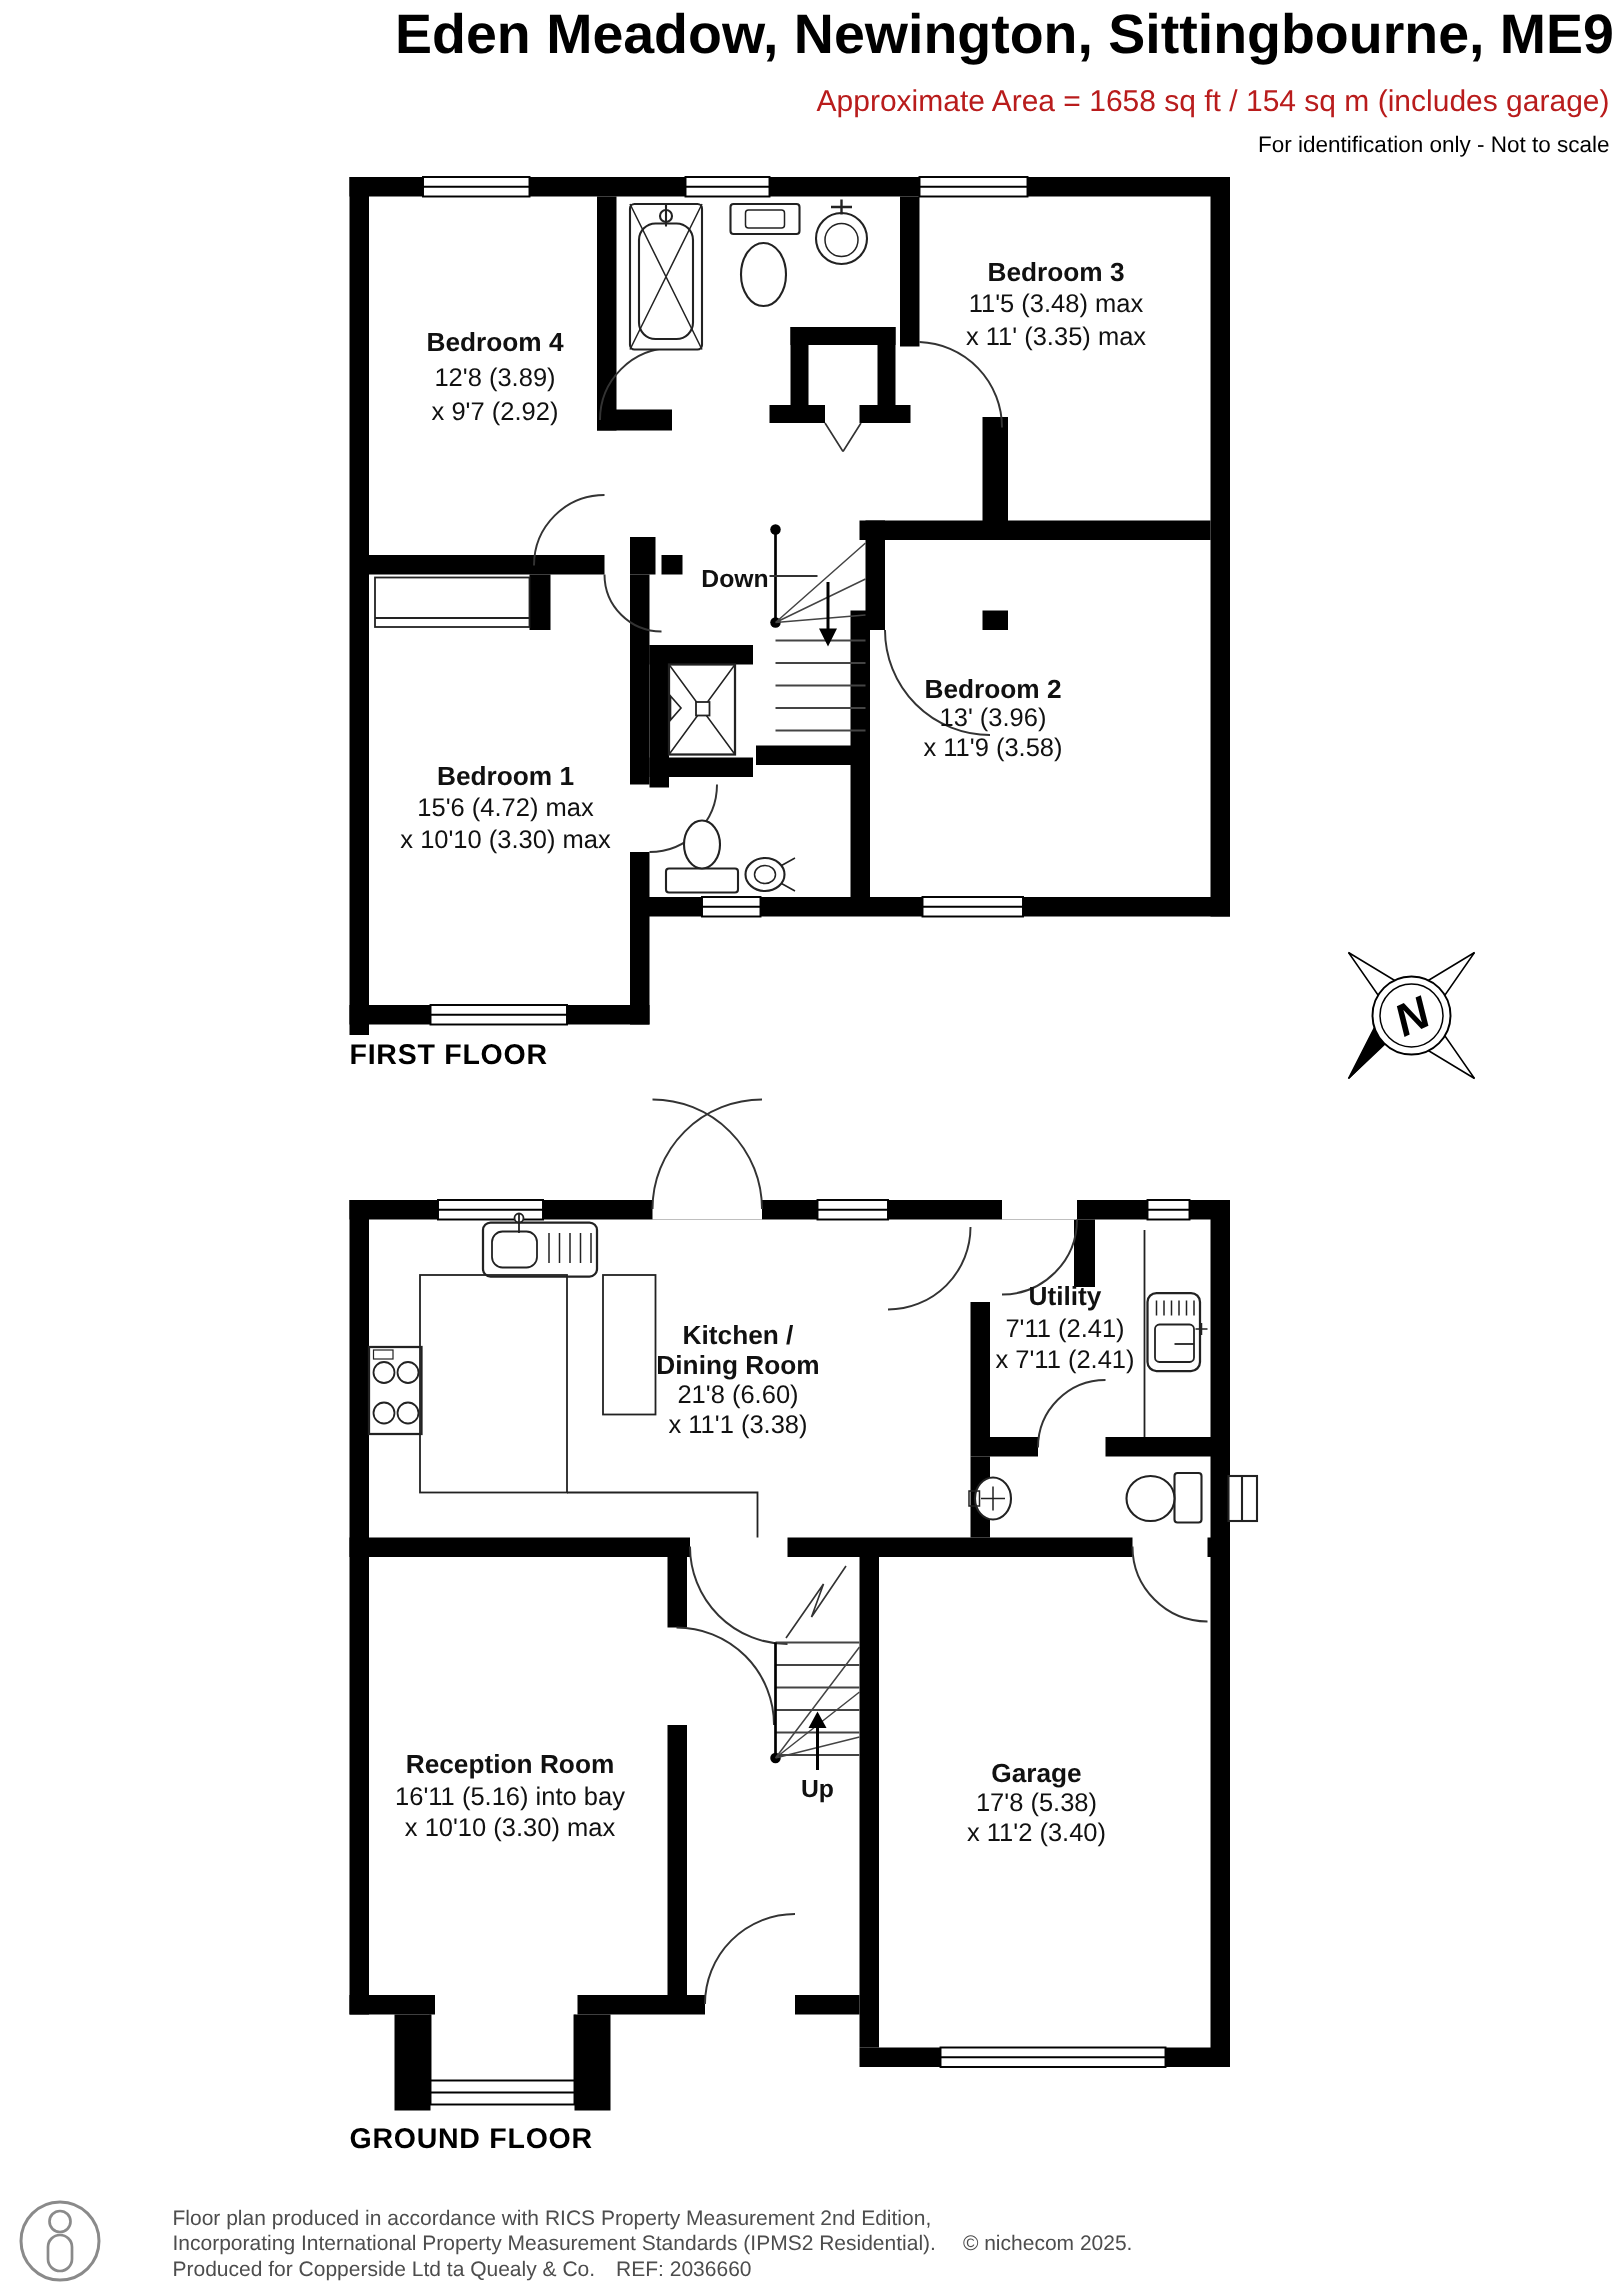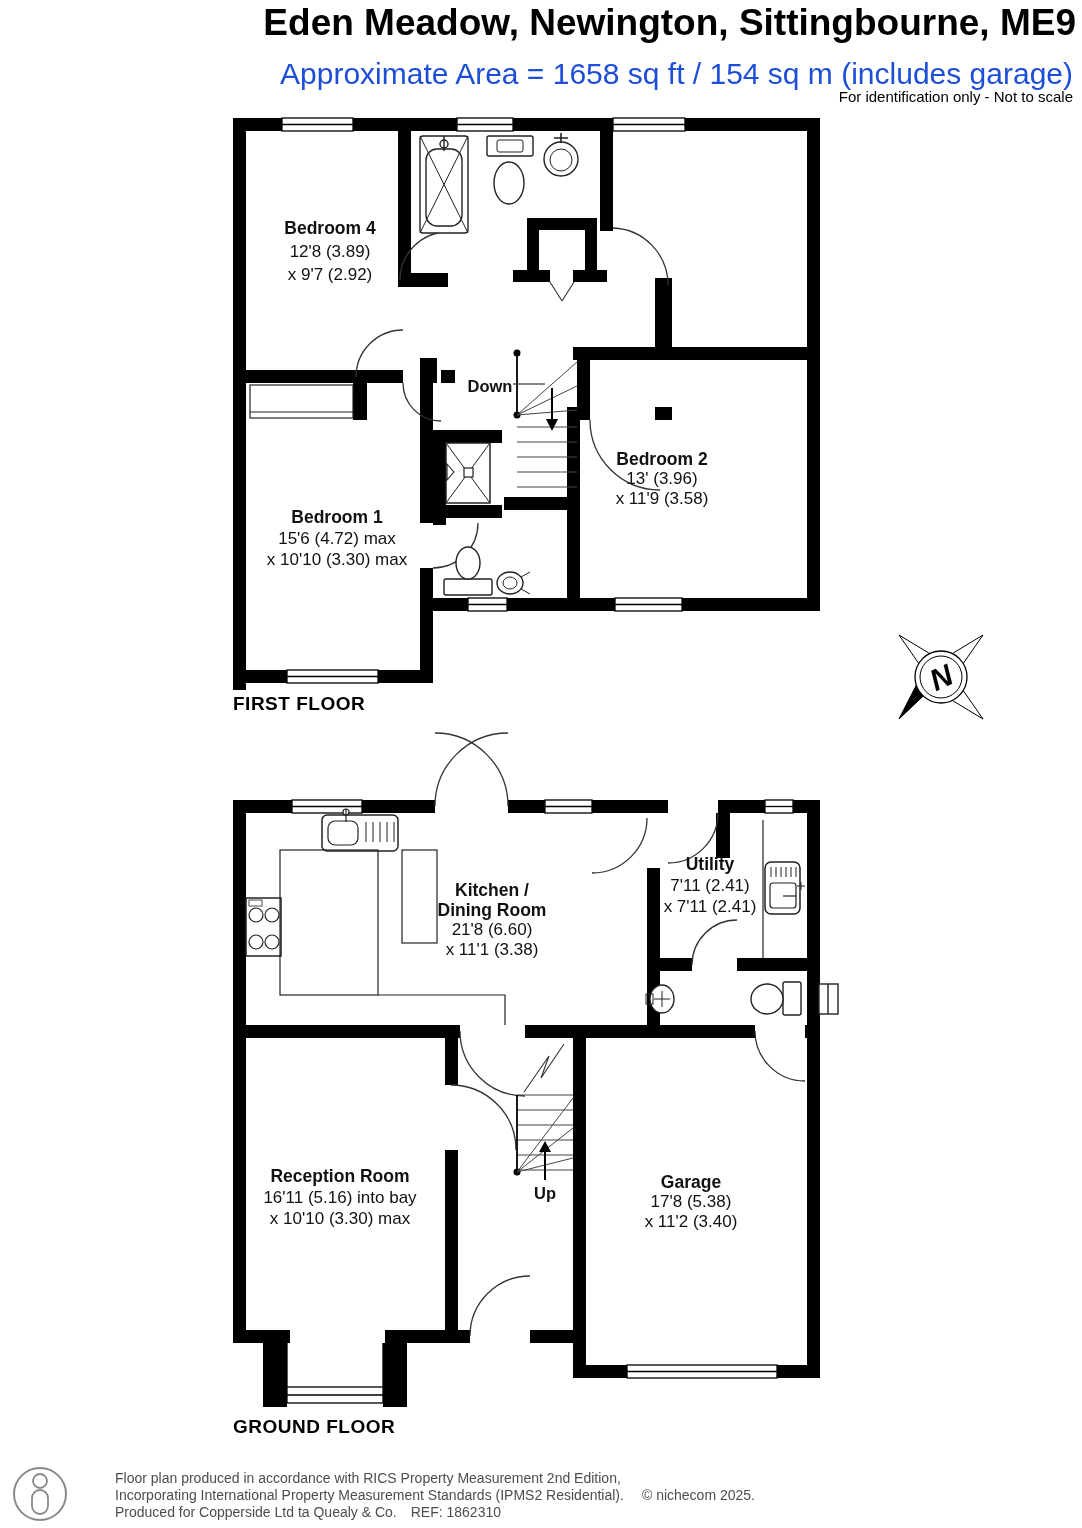--- a/index.html
+++ b/index.html
@@ -1,20 +1,20 @@
 <!DOCTYPE html>
 <html><head>
 <meta charset="utf-8">
 <style>
   html,body{margin:0;padding:0;background:#fff;}
   #page{position:relative;width:1082px;height:1528px;background:#fff;overflow:hidden;
         font-family:"Liberation Sans",sans-serif;}
   svg{position:absolute;left:0;top:0;}
   .hdr-title{position:absolute;top:2px;right:6px;font-size:37px;font-weight:bold;color:#000;white-space:nowrap;margin-left:48px;}
-  .hdr-sub{position:absolute;top:57px;right:9px;font-size:30px;color:#1d4ed8;white-space:nowrap;}
+  .hdr-sub{position:absolute;top:57px;right:9px;font-size:20px;color:#b91c1c;white-space:nowrap;}
   .hdr-note{position:absolute;top:88px;right:9px;font-size:15px;color:#000;white-space:nowrap;}
   .room-label{position:absolute;transform:translateX(-50%);text-align:center;color:#111;white-space:nowrap;}
   .room-label .rn{font-weight:bold;}
   .fs17{font-size:17px;line-height:21px;}
   .fs17 .rn{font-size:17.5px;}
   .stair-label{position:absolute;transform:translateX(-50%);font-size:16.5px;font-weight:bold;color:#111;}
   .floor-label{position:absolute;font-size:19px;font-weight:bold;color:#000;letter-spacing:.5px;}
   .footer{position:absolute;left:115px;top:1470px;font-size:14px;line-height:17px;color:#4d4d4d;}
   .footer .cop{margin-left:18px;}
   .footer .ref{margin-left:14px;}
@@ -266,20 +266,25 @@
 
   <div class="hdr-title">Eden Meadow, Newington, Sittingbourne, ME9</div>
   <div class="hdr-sub">Approximate Area = 1658 sq ft / 154 sq m (includes garage)</div>
   <div class="hdr-note">For identification only - Not to scale</div>
 
   <div class="room-label fs17" style="left:330px;top:217px;line-height:23px;">
     <div class="rn">Bedroom 4</div>
     <div>12'8 (3.89)</div>
     <div>x 9'7 (2.92)</div>
   </div>
+  <div class="room-label fs17" style="left:704px;top:170px;line-height:22px;">
+    <div class="rn">Bedroom 3</div>
+    <div>11'5 (3.48) max</div>
+    <div>x 11' (3.35) max</div>
+  </div>
   <div class="room-label fs17" style="left:337px;top:507px;">
     <div class="rn">Bedroom 1</div>
     <div>15'6 (4.72) max</div>
     <div>x 10'10 (3.30) max</div>
   </div>
   <div class="room-label fs17" style="left:662px;top:449px;line-height:20px;">
     <div class="rn">Bedroom 2</div>
     <div>13' (3.96)</div>
     <div>x 11'9 (3.58)</div>
   </div>
@@ -306,16 +311,16 @@
     <div class="rn">Garage</div>
     <div>17'8 (5.38)</div>
     <div>x 11'2 (3.40)</div>
   </div>
   <div class="stair-label" style="left:545px;top:1184px;">Up</div>
   <div class="floor-label" style="left:233px;top:1416px;">GROUND FLOOR</div>
 
   <div class="footer">
     <div>Floor plan produced in accordance with RICS Property Measurement 2nd Edition,</div>
     <div><span>Incorporating International Property Measurement Standards (IPMS2 Residential).</span><span class="cop">© nichecom 2025.</span></div>
-    <div><span>Produced for Copperside Ltd ta Quealy &amp; Co.</span><span class="ref">REF: 1862310</span></div>
+    <div><span>Produced for Copperside Ltd ta Quealy &amp; Co.</span><span class="ref">REF: 2036660</span></div>
   </div>
 
 </div>
 
 </body></html>

